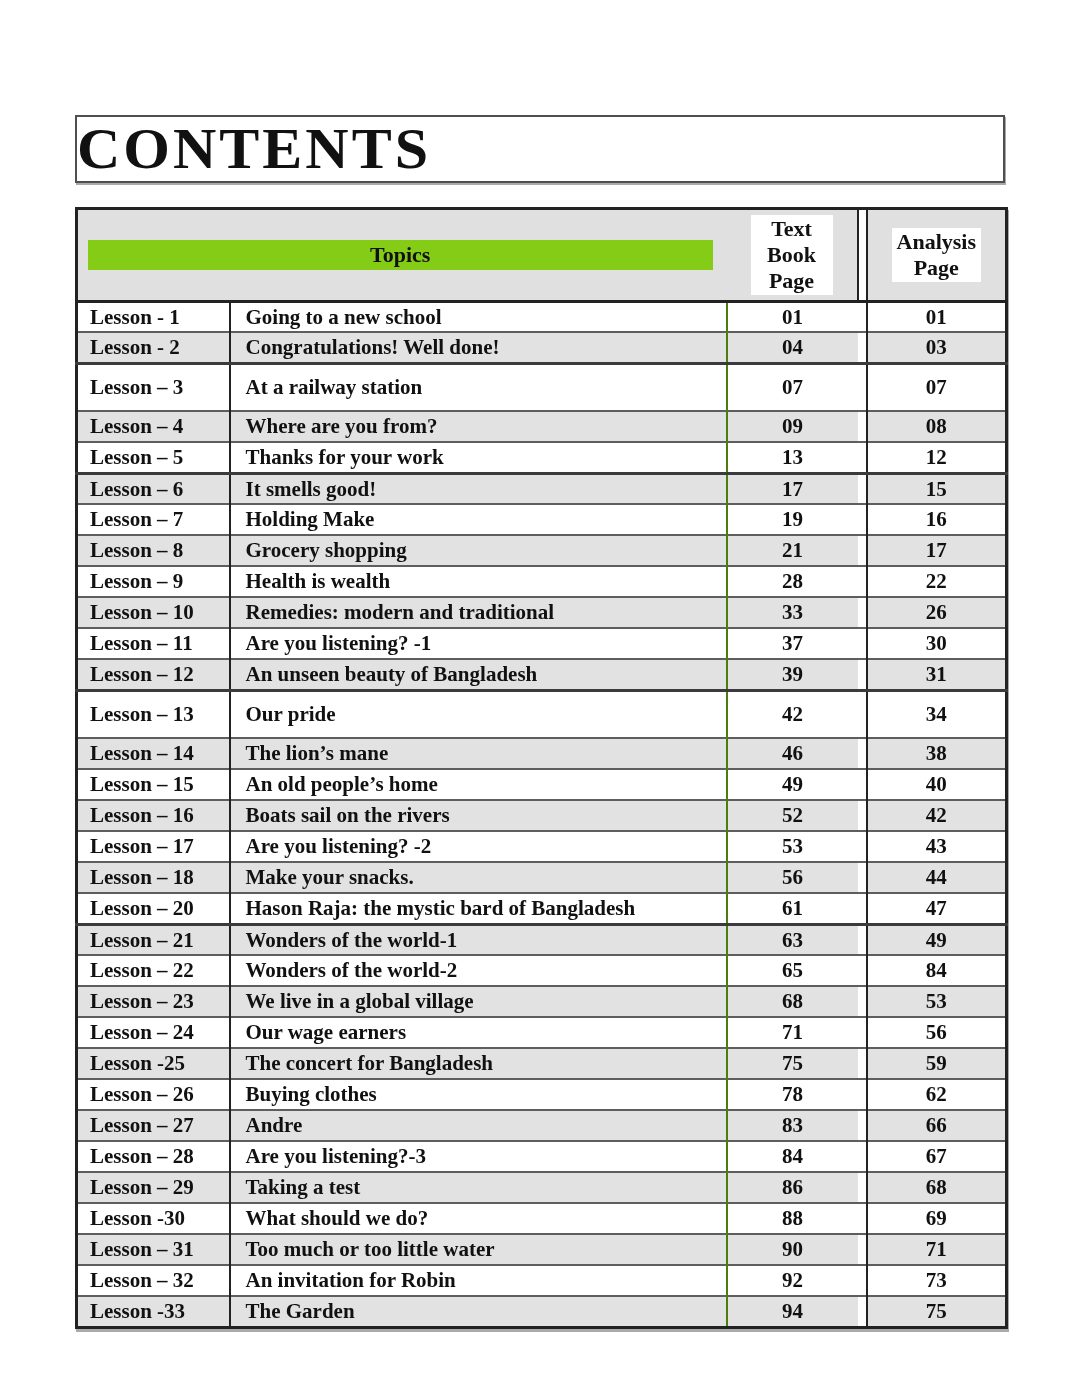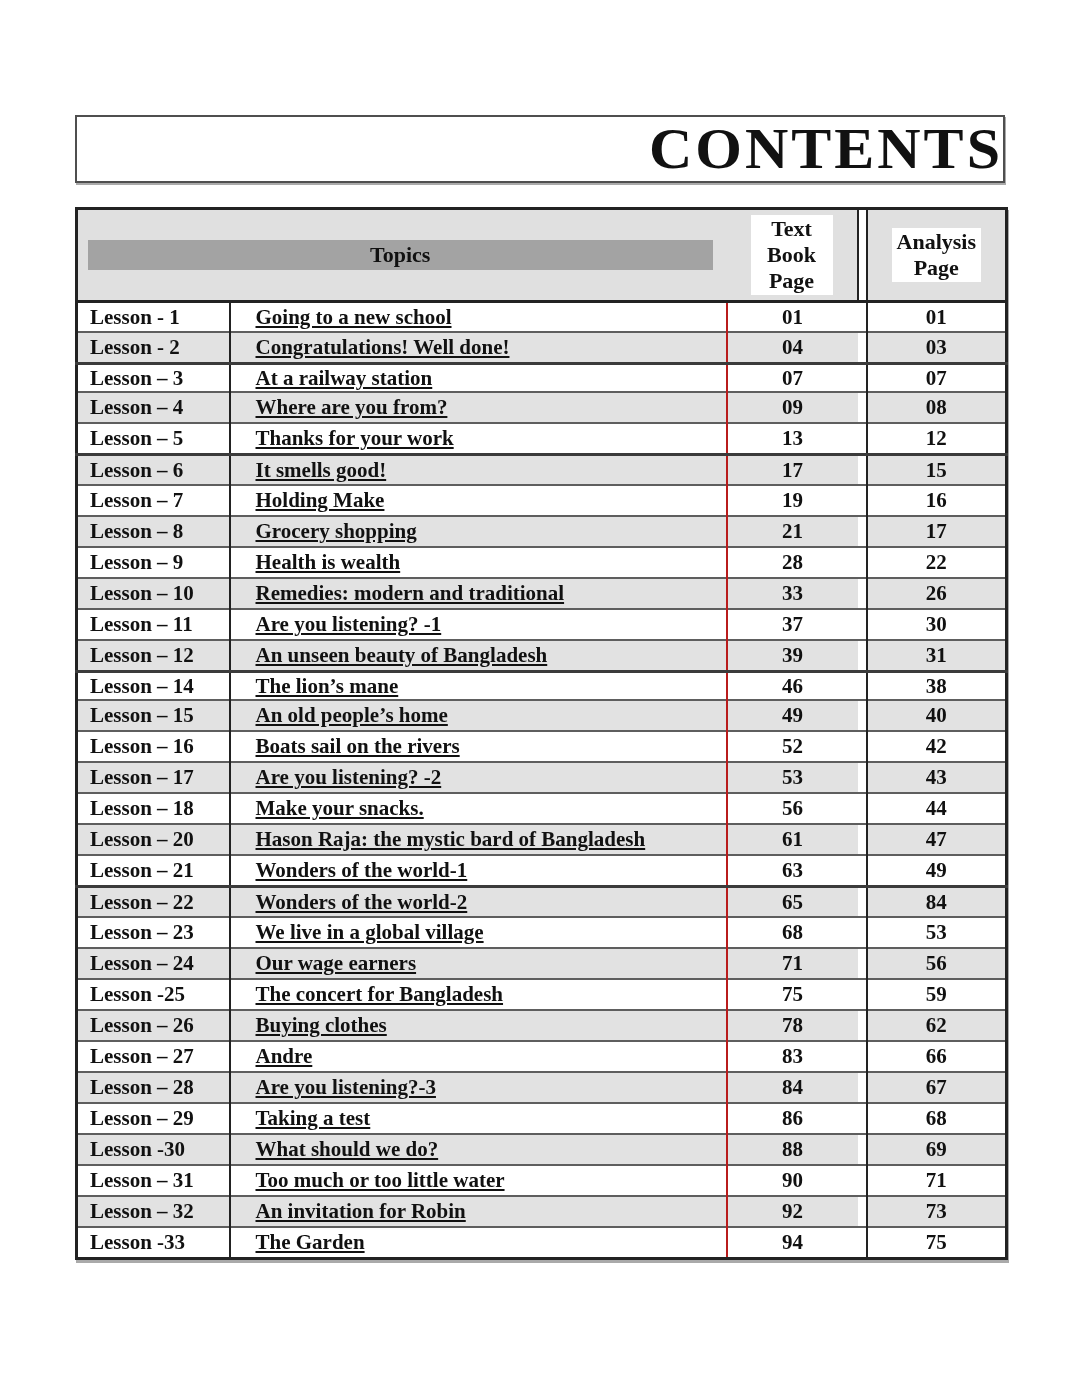--- a/index.html
+++ b/index.html
@@ -13,21 +13,21 @@
   .page {
     position: relative;
     width: 1080px; height: 1400px;
     padding: 115px 75px 0 75px;
   }
   
   .title-box {
     width: 930px; height: 68px;
     border: 2px solid #4f4f4f;
     box-shadow: 1px 2px 0 #aaaaaa;
-    display: flex; align-items: center; justify-content: flex-end;
+    display: flex; align-items: center; justify-content: flex-start;
     background: #ffffff;
     margin-bottom: 24px;
   }
   .title-box h1 {
     font-size: 60px;
     font-weight: 700;
     letter-spacing: 3px;
     line-height: 1;
     transform: scaleY(0.95);
   }
@@ -47,21 +47,21 @@
 
   thead th {
     background: #e0e0e0;
     height: 58px;
     border-bottom: 3px solid #222222;
     font-size: 22px;
     font-weight: 700;
     vertical-align: middle;
   }
   thead th.h-topics .inset {
-    background: #a3a3a3;
+    background: #84cc16;
     margin: 8px 14px 8px 10px;
     padding: 2px 0;
     line-height: 1.2;
   }
   thead th.h-page .inset {
     background: #ffffff;
     margin: 5px 24px;
     padding: 1px 0;
     line-height: 1.18;
   }
@@ -72,29 +72,29 @@
     border-top: 2px solid #5e5e5e;
     font-size: 21px;
     font-weight: 700;
     vertical-align: middle;
     background: #ffffff;
     overflow: hidden;
     white-space: nowrap;
   }
   tbody tr:first-child td { border-top: none; }
   tbody td.lesson { padding-left: 12px; border-right: 2px solid #222222; }
-  tbody td.topic  { padding-left: 25px; border-right: 2px solid #b91c1c; text-decoration: underline; }
+  tbody td.topic  { padding-left: 15px; border-right: 2px solid #4d7c0f; }
   tbody td.tb     { text-align: center; }
   tbody td.gap    { background: #ffffff !important; border-right: 2px solid #222222; }
   tbody td.an     { text-align: center; }
 
   tbody tr:nth-child(even) td:not(.gap) { background: #e2e2e2; }
 
   
-  tbody tr:nth-child(3) td, tbody tr:nth-child(13) td { height: 29px; border-top: 3px solid #3b3b3b; }
+  tbody tr:nth-child(3) td, tbody tr:nth-child(13) td { height: 48px; border-top: 3px solid #3b3b3b; }
   tbody tr:nth-child(6) td, tbody tr:nth-child(20) td { border-top: 3px solid #3b3b3b; }
 </style>
 </head>
 <body>
 
 <div class="page">
 
   <div class="title-box">
     <h1>CONTENTS</h1>
   </div>
@@ -206,20 +206,27 @@
       <td class="an">30</td>
     </tr>
         <tr>
       <td class="lesson">Lesson – 12</td>
       <td class="topic">An unseen beauty of Bangladesh</td>
       <td class="tb">39</td>
       <td class="gap"></td>
       <td class="an">31</td>
     </tr>
         <tr>
+      <td class="lesson">Lesson – 13</td>
+      <td class="topic">Our pride</td>
+      <td class="tb">42</td>
+      <td class="gap"></td>
+      <td class="an">34</td>
+    </tr>
+        <tr>
       <td class="lesson">Lesson – 14</td>
       <td class="topic">The lion’s mane</td>
       <td class="tb">46</td>
       <td class="gap"></td>
       <td class="an">38</td>
     </tr>
         <tr>
       <td class="lesson">Lesson – 15</td>
       <td class="topic">An old people’s home</td>
       <td class="tb">49</td>

